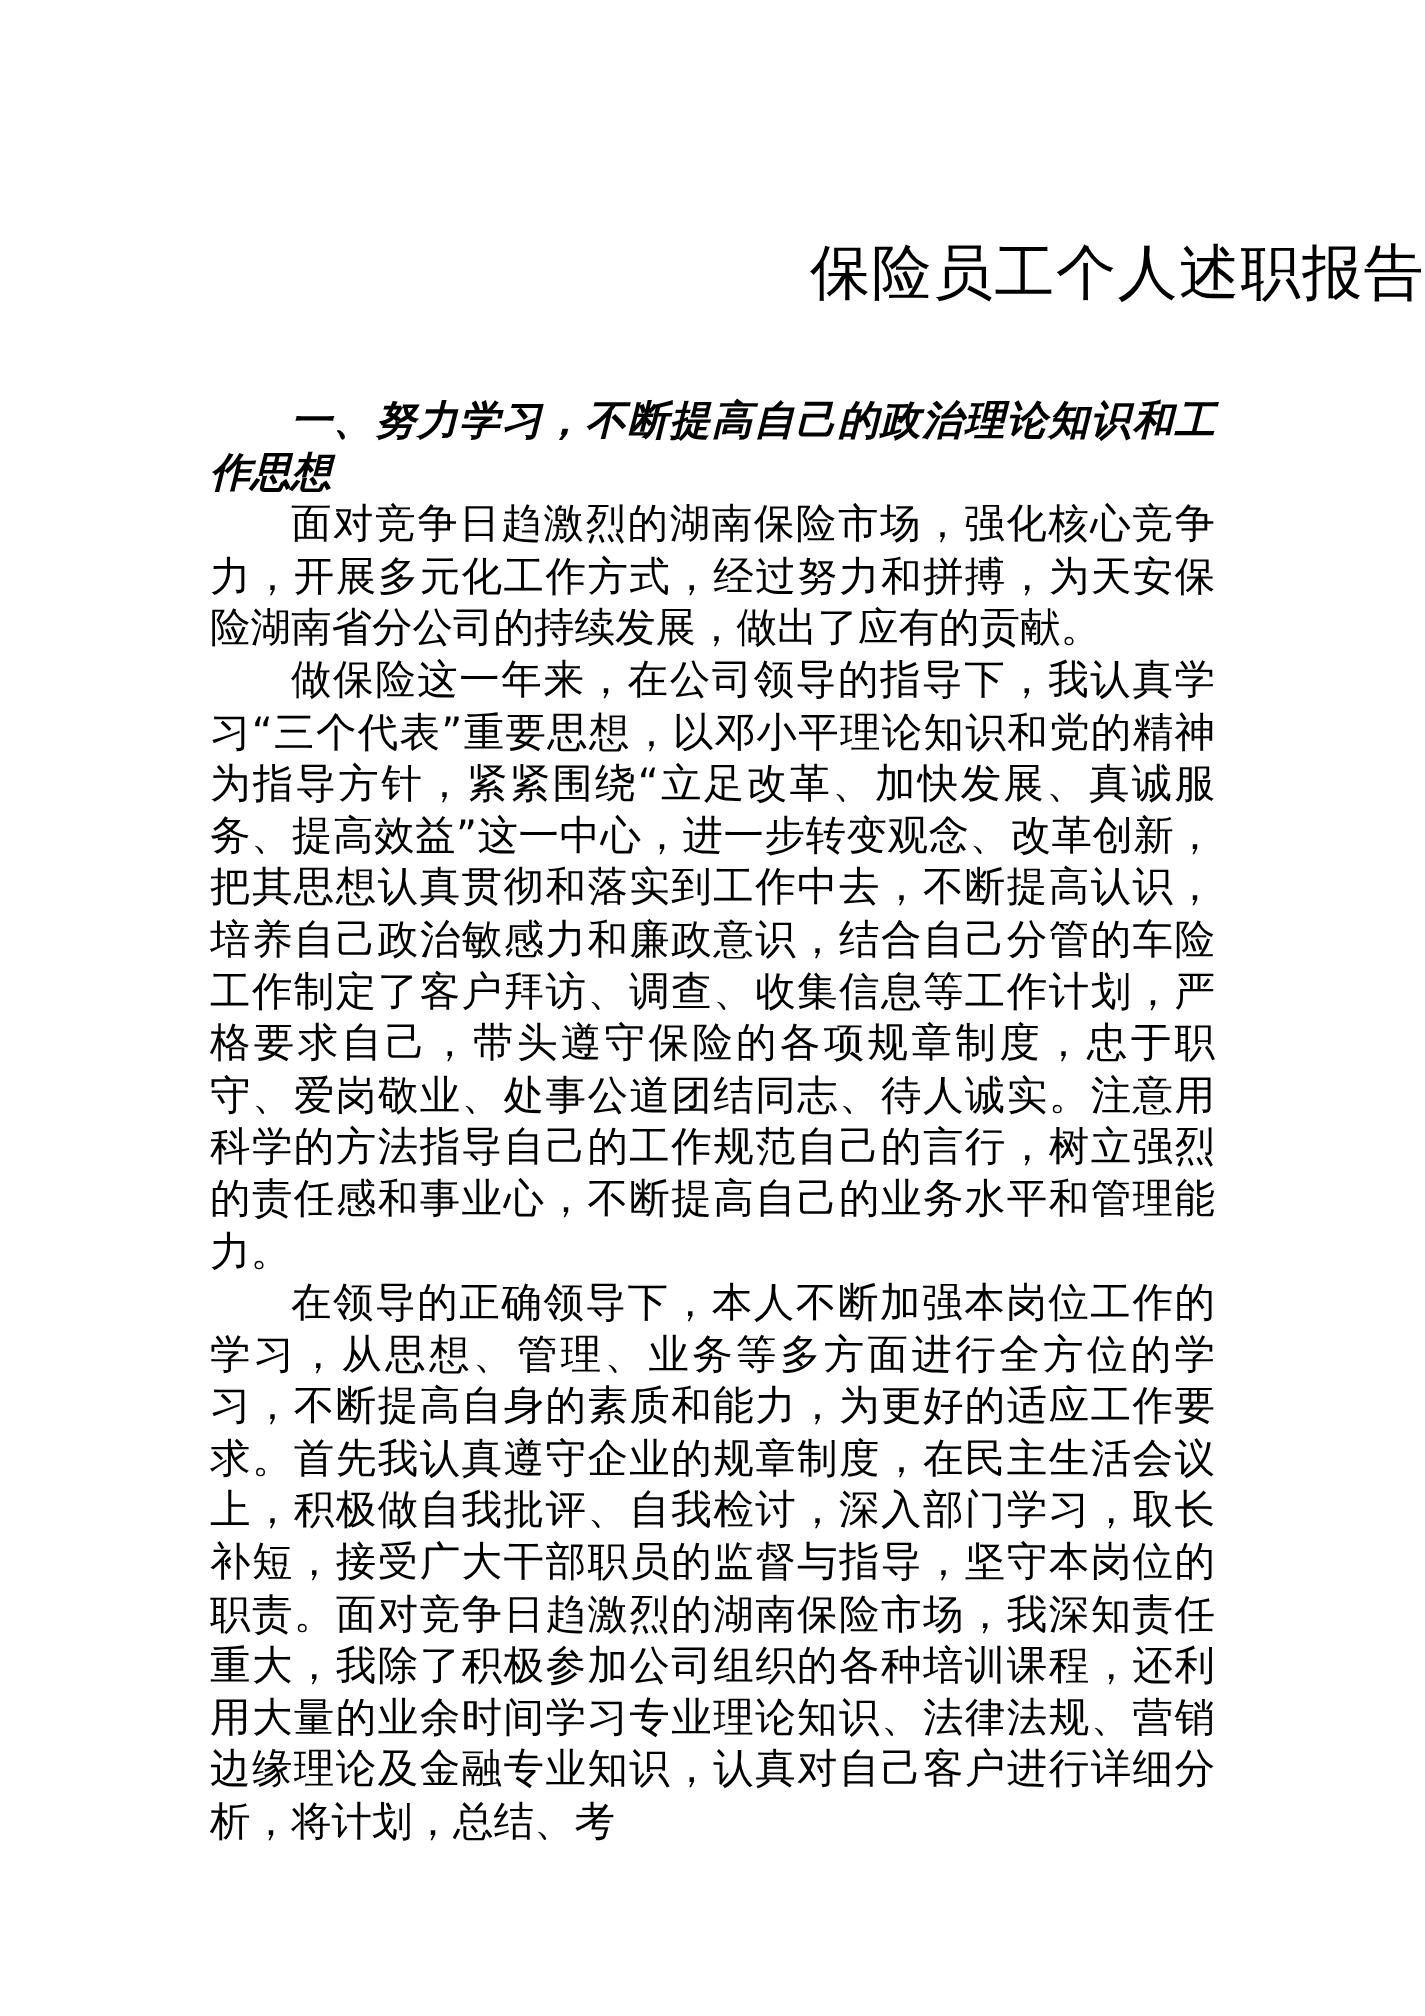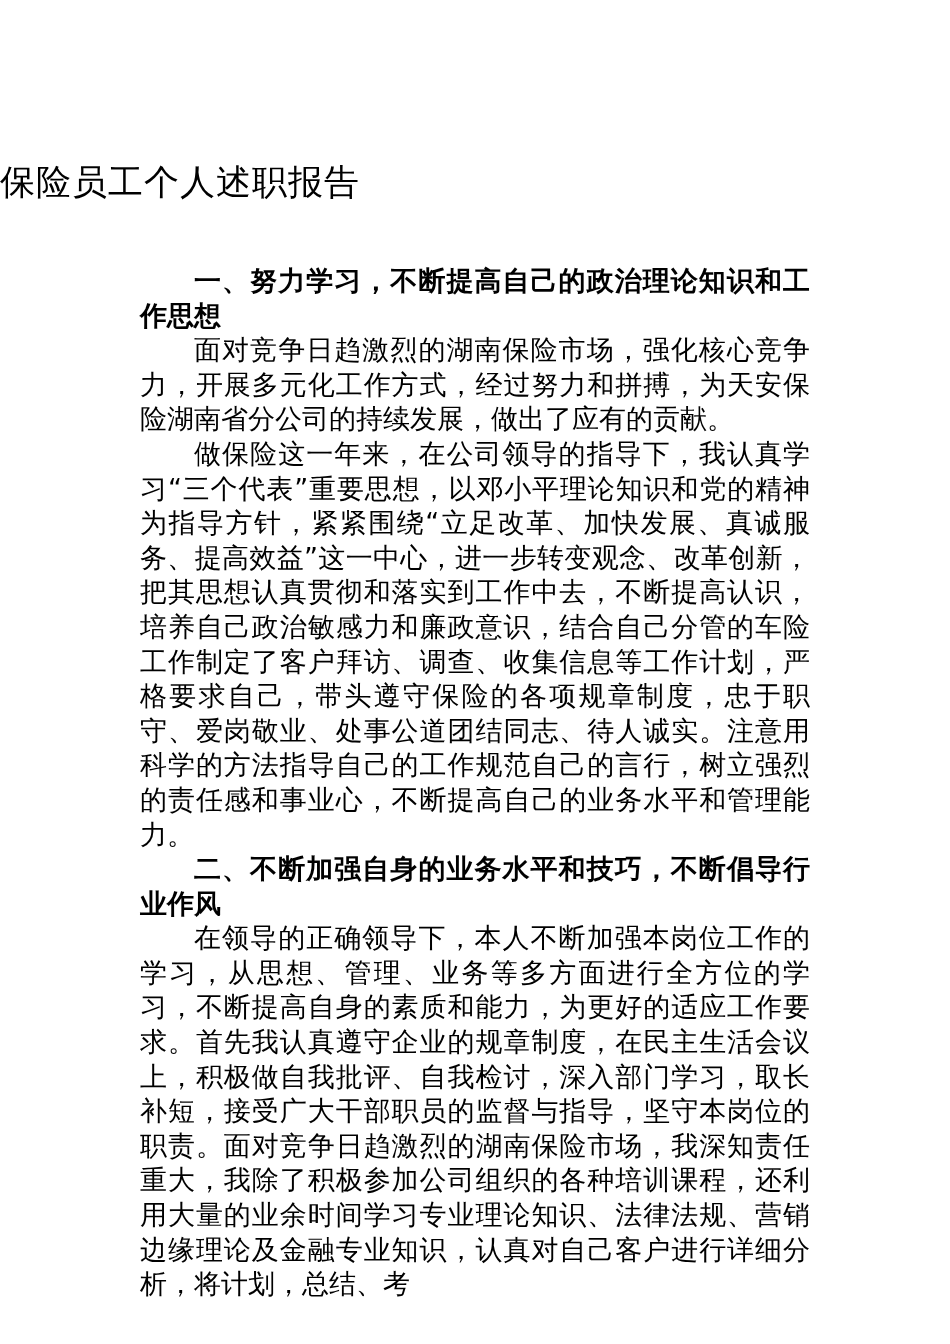--- a/index.html
+++ b/index.html
@@ -12,50 +12,50 @@
       color: #000000;
     }
     .page {
       position: relative;
       width: 950px;
       height: 1344px;
       background: #ffffff;
     }
     .doc-title {
       padding-top: 160px;
-      text-align: left;
-      font-size: 35px;
+      text-align: right;
+      font-size: 40px;
       line-height: 44px;
       font-weight: 400;
       letter-spacing: 1px;
       white-space: nowrap;
     }
     .content {
       margin: 60px 140px 0 140px;
       width: 670px;
     }
     .content p {
       font-size: 27px;
       line-height: 34.6px;
       text-align: justify;
       text-indent: 2em;
       font-weight: 400;
       word-break: break-all;
       overflow-wrap: anywhere;
     }
     .content p.heading {
       font-weight: 700;
+      font-style: italic;
     }
   </style>
 </head>
 <body>
 
 <div class="page">
   <div class="doc-title">保险员工个人述职报告</div>
 
   <div class="content">
     <p class="heading">一、努力学习，不断提高自己的政治理论知识和工作思想</p>
     <p class="body-paragraph">面对竞争日趋激烈的湖南保险市场，强化核心竞争力，开展多元化工作方式，经过努力和拼搏，为天安保险湖南省分公司的持续发展，做出了应有的贡献。</p>
     <p class="body-paragraph">做保险这一年来，在公司领导的指导下，我认真学习“三个代表”重要思想，以邓小平理论知识和党的精神为指导方针，紧紧围绕“立足改革、加快发展、真诚服务、提高效益”这一中心，进一步转变观念、改革创新，把其思想认真贯彻和落实到工作中去，不断提高认识，培养自己政治敏感力和廉政意识，结合自己分管的车险工作制定了客户拜访、调查、收集信息等工作计划，严格要求自己，带头遵守保险的各项规章制度，忠于职守、爱岗敬业、处事公道团结同志、待人诚实。注意用科学的方法指导自己的工作规范自己的言行，树立强烈的责任感和事业心，不断提高自己的业务水平和管理能力。</p>
-    <p class="heading">二、不断加强自身的业务水平和技巧，不断倡导行业作风</p>
     <p class="body-paragraph">在领导的正确领导下，本人不断加强本岗位工作的学习，从思想、管理、业务等多方面进行全方位的学习，不断提高自身的素质和能力，为更好的适应工作要求。首先我认真遵守企业的规章制度，在民主生活会议上，积极做自我批评、自我检讨，深入部门学习，取长补短，接受广大干部职员的监督与指导，坚守本岗位的职责。面对竞争日趋激烈的湖南保险市场，我深知责任重大，我除了积极参加公司组织的各种培训课程，还利用大量的业余时间学习专业理论知识、法律法规、营销边缘理论及金融专业知识，认真对自己客户进行详细分析，将计划，总结、考</p>
   </div>
 </div>
 
 </body></html>

